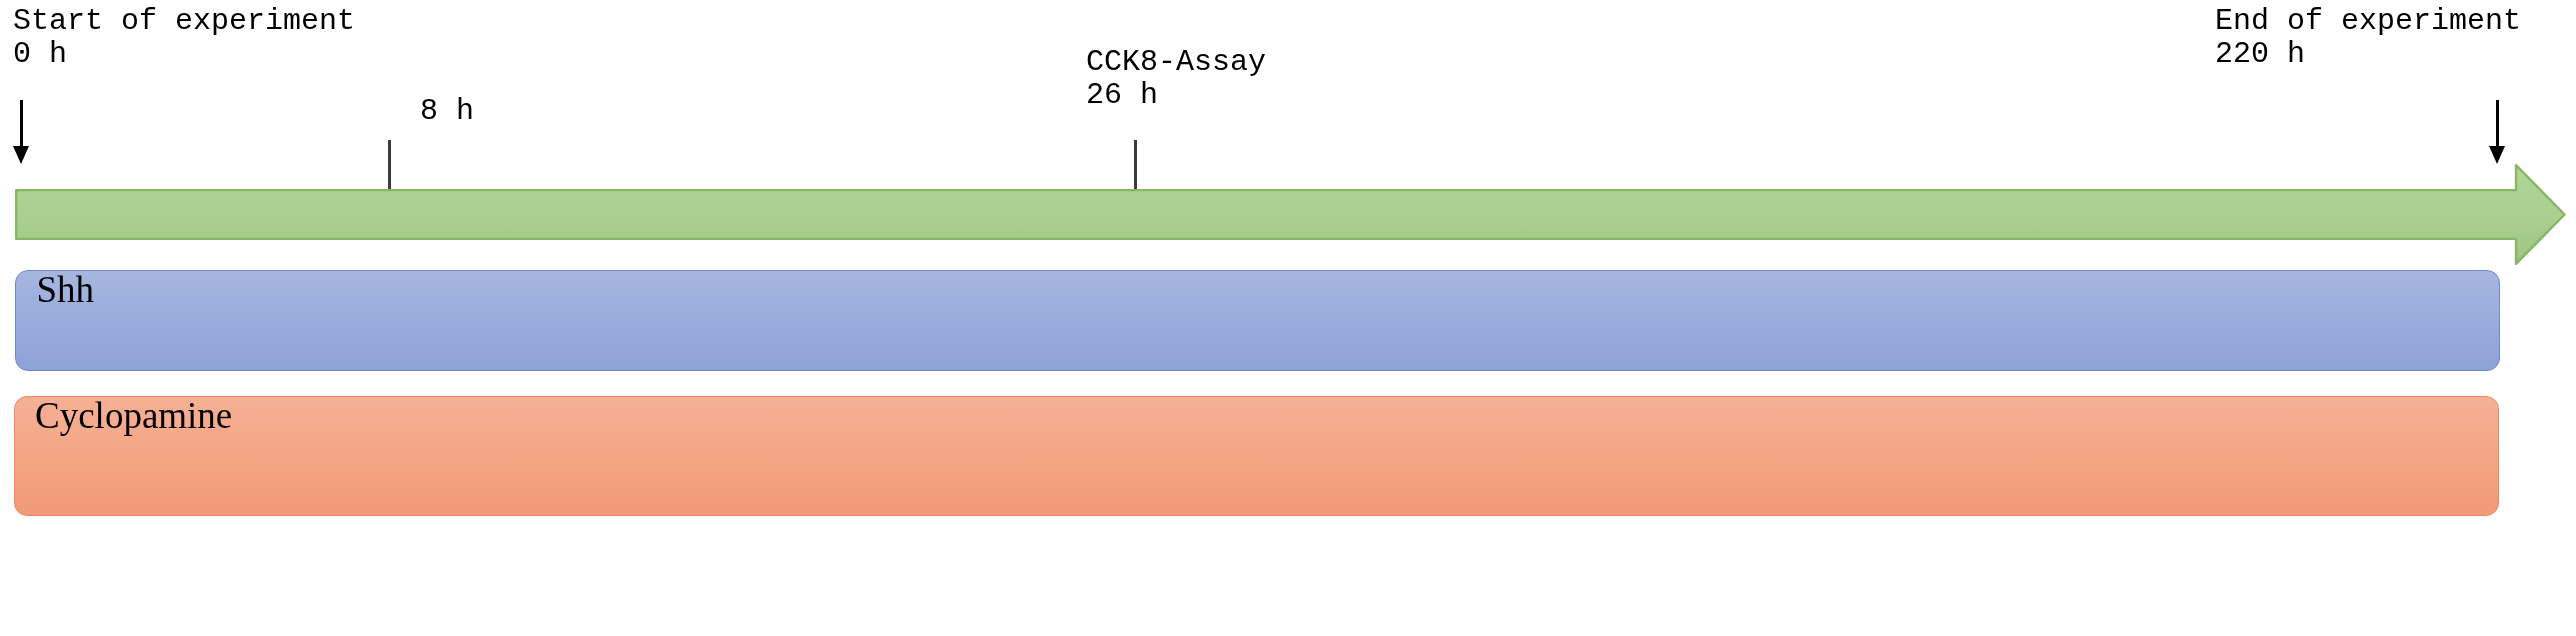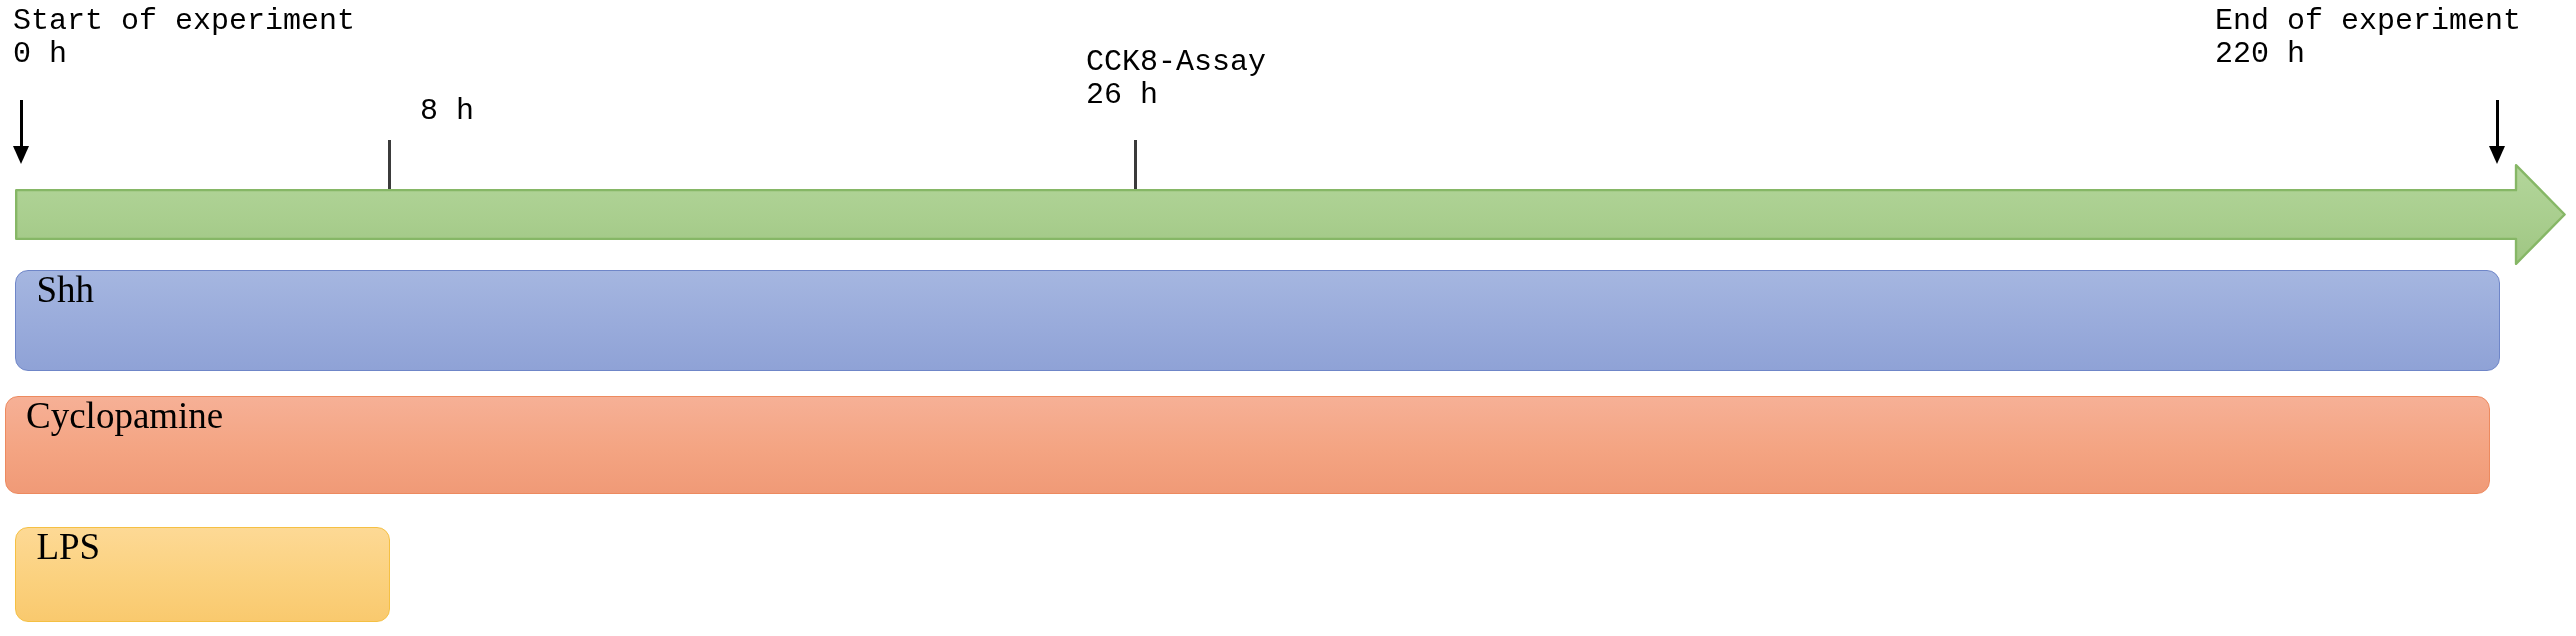--- a/index.html
+++ b/index.html
@@ -94,21 +94,21 @@
     padding-left: 20px;
     white-space: nowrap;
     font-family: "Liberation Serif", "DejaVu Serif", serif;
   }
   #bar-shh {
     left: 15.4px; top: 270px; width: 2485px; height: 101px;
     background: linear-gradient(to bottom, #a5b6e0 0%, #99abdb 55%, #8fa2d6 100%);
     border: 1.8px solid #6f86c8;
   }
   #bar-cyclopamine {
-    left: 5px; top: 396px; width: 2485px; height: 98px;
+    left: 14px; top: 396px; width: 2485px; height: 120px;
     background: linear-gradient(to bottom, #f6b096 0%, #f4a482 55%, #f09a77 100%);
     border: 1.8px solid #ed8a5f;
   }
   #bar-lps {
     left: 15.4px; top: 527px; width: 375px; height: 95px;
     background: linear-gradient(to bottom, #fdd995 0%, #fbd17e 55%, #f9c96e 100%);
     border: 1.8px solid #f5c043;
   }
 </style>
 </head>
@@ -162,18 +162,15 @@
   </div>
 
   <div class="treatment-bar" id="bar-shh">
     <span class="bar-label">Shh</span>
   </div>
 
   <div class="treatment-bar" id="bar-cyclopamine">
     <span class="bar-label">Cyclopamine</span>
   </div>
 
-  <div class="treatment-bar" id="bar-lps">
-    <span class="bar-label">LPS</span>
-  </div>
 
 </div>
 
 
 </body></html>

